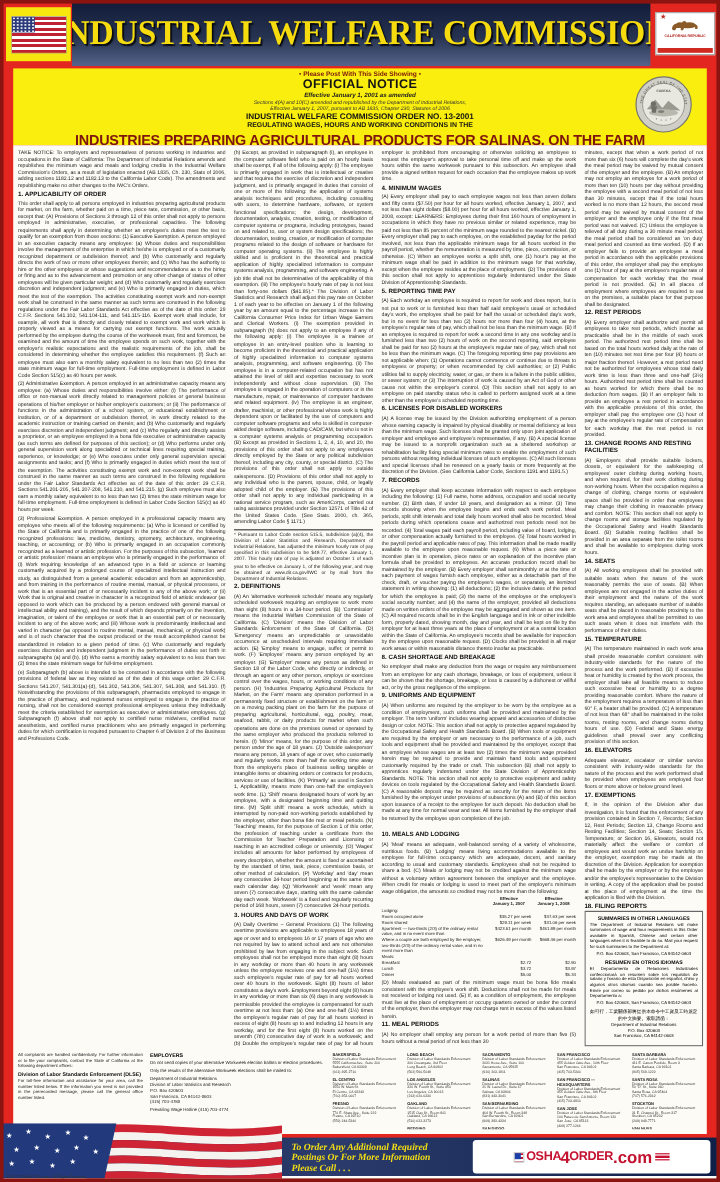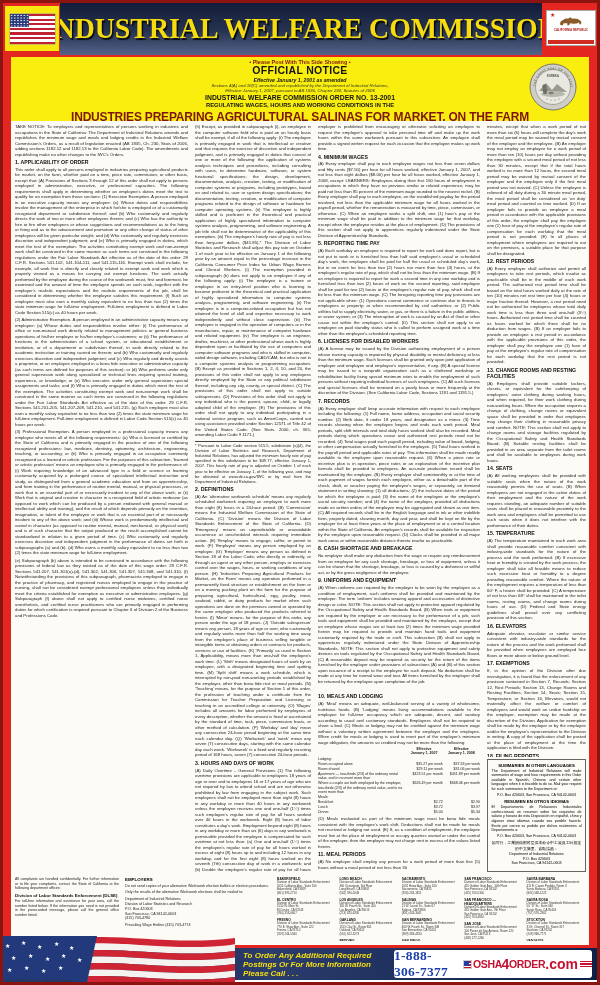--- a/index.html
+++ b/index.html
@@ -61,21 +61,21 @@
   .emp-h { font-size:4.4px; font-weight:bold; margin-bottom:1.5px; }
   .emp-t { font-size:3.7px; line-height:1.3; margin-bottom:2px; color:#222; white-space:pre-line; }
   .off { margin-bottom:2.5px; }
   .off-n { font-size:3.3px; font-weight:bold; color:#111; }
   .off-a { font-size:2.9px; line-height:1.22; color:#333; white-space:pre-line; }
 
   
   .footer-band { position:absolute; left:0; right:0; top:948px; height:32px; background:linear-gradient(90deg,#0b1a3c 0%,#2b3c6d 45%,#0e2048 100%); z-index:2; }
   .white-strip { position:absolute; left:0; right:0; top:980px; height:5px; background:#fff; z-index:1; }
   .flag-svg { position:absolute; left:-3px; top:936px; width:238px; height:46px; z-index:3; }
-  .order-text { position:absolute; left:243px; top:951px; font-family:Liberation Sans, sans-serif; font-style:italic; font-weight:bold; font-size:8px; line-height:1.15; color:#f5df12; z-index:4; white-space:pre-line; }
+  .order-text { position:absolute; left:243px; top:951px; font-family:Liberation Serif, serif; font-style:italic; font-weight:bold; font-size:8px; line-height:1.15; color:#f5df12; z-index:4; white-space:pre-line; }
   .call-box { position:absolute; right:8px; top:950px; width:198px; height:28px; background:#fff; border-radius:3px; display:flex; align-items:center; justify-content:center; gap:6px; z-index:4; }
   .phone { font-family:"Liberation Serif", serif; font-weight:bold; font-size:13.5px; color:#1c3faa; letter-spacing:0.3px; }
   .logo { display:flex; align-items:center; line-height:1; }
   .logo-flag { position:relative; width:9px; height:9px; margin-right:1px; background:repeating-linear-gradient(180deg,#c41230 0 1.6px,#fff 1.6px 3.2px); border:0.5px solid #ccc; }
   .logo-flag i { position:absolute; left:0; top:0; width:5px; height:5px; background:#1c3faa; }
   .logo-osha { font-weight:bold; font-size:10.5px; color:#c41230; letter-spacing:-0.3px;text-align:center; }
   .logo-4 { font-weight:bold; font-size:14px; color:#c41230; margin:0 -0.5px; }
   .logo-com { font-weight:bold; font-size:14px; color:#c41230; }
   .logo-stripes { display:flex; flex-direction:column; gap:1.2px; margin-left:2px; }
   .logo-stripes b { width:12px; height:1.5px; background:#c41230; }
@@ -105,21 +105,21 @@
   </div>
 
   <div class="notice">
     <div class="n-post">• Please Post With This Side Showing •</div>
     <div class="n-official">OFFICIAL NOTICE</div>
     <div class="n-eff">Effective January 1, 2001 as amended</div>
     <div class="n-sub">Sections 4(A) and 10(C) amended and republished by the Department of Industrial Relations,</div>
     <div class="n-sub">Effective January 1, 2007, pursuant to AB 1835, Chapter 230, Statutes of 2006</div>
     <div class="n-order">INDUSTRIAL WELFARE COMMISSION ORDER NO. 13-2001</div>
     <div class="n-reg">REGULATING WAGES, HOURS AND WORKING CONDITIONS IN THE</div>
-    <div class="n-industry">INDUSTRIES PREPARING AGRICULTURAL SALINAS FOR MARKET, ON THE FARM</div>
+    <div class="n-industry">INDUSTRIES PREPARING AGRICULTURAL PRODUCTS FOR SALINAS, ON THE FARM</div>
     <svg class="seal" viewBox="0 0 48 48">
       <circle cx="24" cy="24" r="23" fill="#cfcfc8" stroke="#76766e" stroke-width="1"></circle>
       <circle cx="24" cy="24" r="17.5" fill="#e8e8e0" stroke="#8d8d84" stroke-width="0.7"></circle>
       <defs>
           <path id="sealArc" d="M6.5,24 A17.5,17.5 0 0 1 41.5,24"></path>
         </defs>
       <text font-size="3" fill="#4a4a44" letter-spacing="0.35"><textPath href="#sealArc" startOffset="1%">THE GREAT SEAL OF THE STATE OF CALIFORNIA</textPath></text>
       <text x="24" y="14" font-size="2.8" text-anchor="middle" fill="#55534c" font-weight="bold">EUREKA</text>
       <path d="M10,28 L17,20 L23,27 L28,21 L38,29 Z" fill="#9a9a90"></path>
       <ellipse cx="24" cy="31" rx="12" ry="3" fill="#b8b8ae"></ellipse>
@@ -448,21 +448,20 @@
       <text x="10" y="36">★</text>
         <text x="27" y="34">★</text>
         <text x="44" y="37">★</text>
         <text x="61" y="34">★</text>
     </g>
   </svg>
   <div class="order-text">To Order Any Additional Required
 Postings Or For More Information
 Please Call . . .</div>
   <div class="call-box">
-    <span class="phone">1-888-306-7377</span>
     <span class="logo">
       <span class="logo-flag">
           <i></i>
         </span>
       <span class="logo-osha">OSHA</span>
         <span class="logo-4">4</span>
         <span class="logo-osha">ORDER</span>
         <span class="logo-com">.com</span>
       <span class="logo-stripes">
           <b></b>

